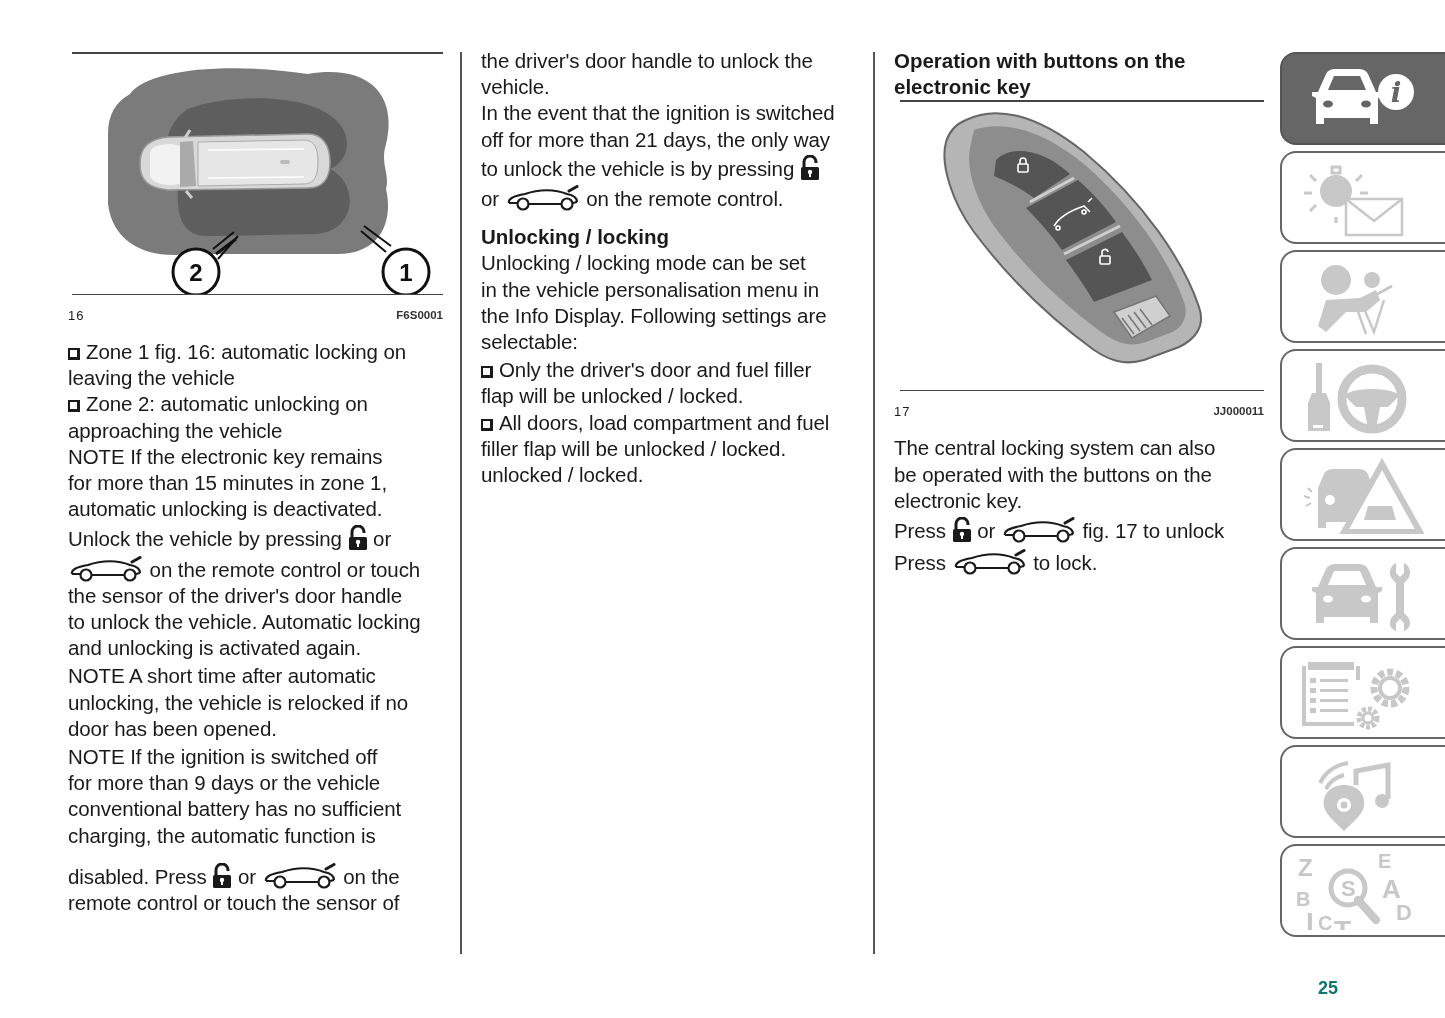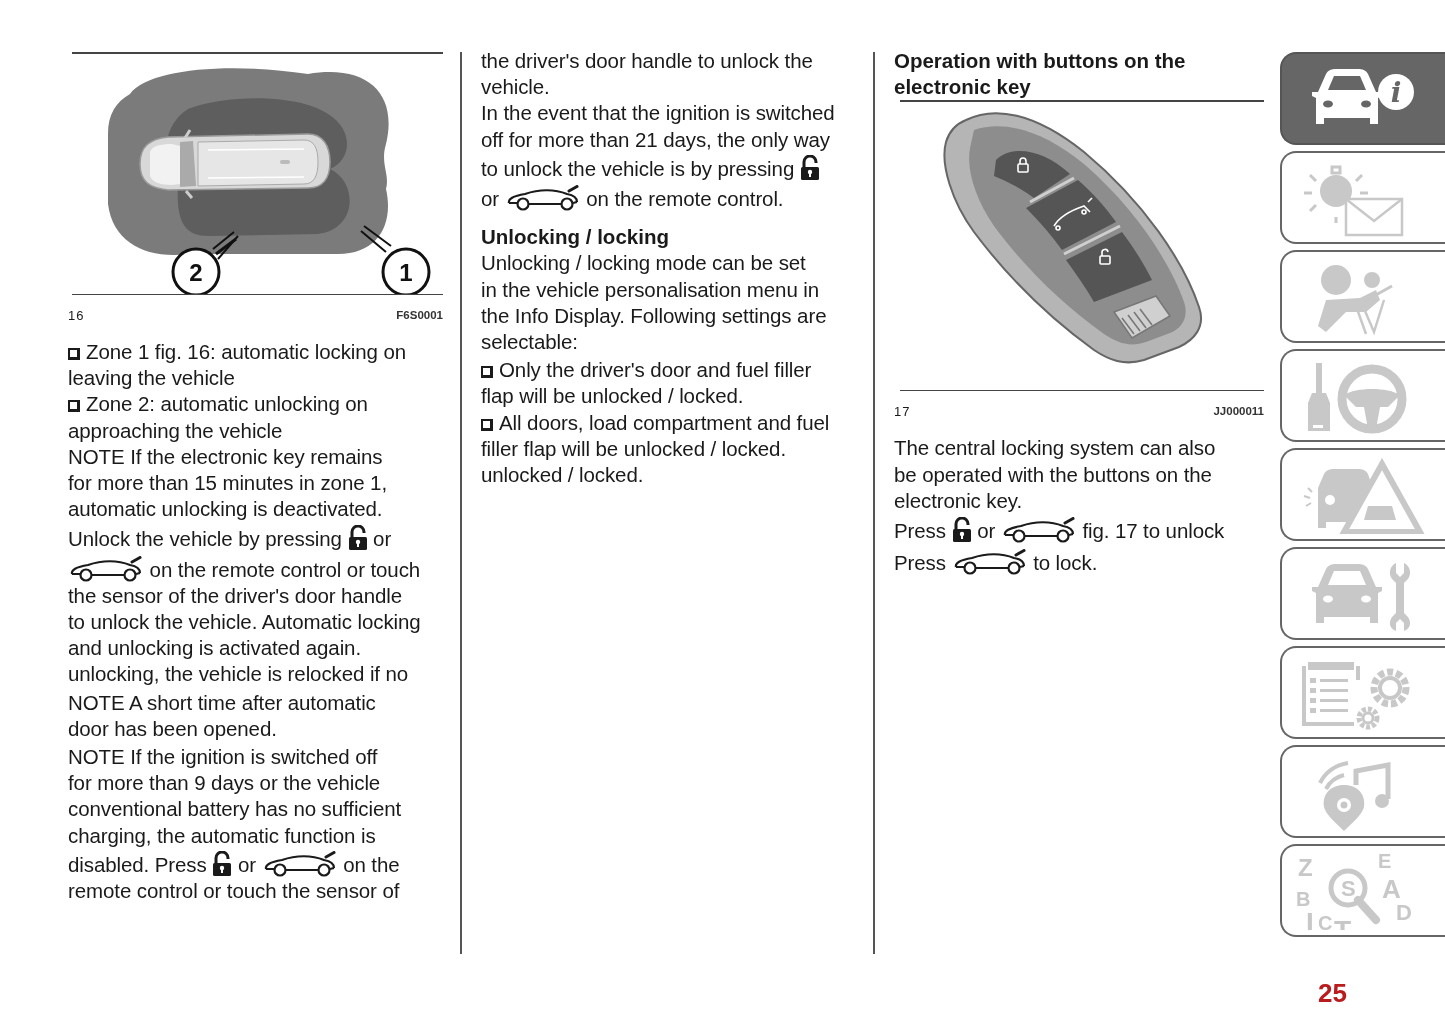--- a/index.html
+++ b/index.html
@@ -28,21 +28,21 @@
   .fig-caption { display: flex; justify-content: space-between; align-items: center; font-size: 12px; margin-top: 10px; height: 20px; }
   .fig-num { font-size: 13px; letter-spacing: 1px; }
   .fig-code { font-size: 11.5px; font-weight: bold; color: #333; }
 
   
   .tabs { position: absolute; left: 1280px; top: 52px; width: 170px; }
   .tab { position: relative; height: 93px; margin-bottom: 6px; border: 2px solid #666; border-right: none; border-radius: 16px 0 0 16px; background: #fff; overflow: hidden; }
   .tab.active { background: #666; border-color: #555; }
   .tab svg { position: absolute; left: 14px; top: 8px; }
 
-  .page-num { position: absolute; left: 1318px; top: 978px; font-size: 26px; font-weight: bold; color: #b91c1c; }
+  .page-num { position: absolute; left: 1318px; top: 978px; font-size: 18px; font-weight: bold; color: #0f766e; }
 </style>
 </head>
 <body>
 
 <svg width="0" height="0" style="position:absolute">
   <defs>
     <symbol id="lock-open" viewBox="0 0 20 26">
       <path d="M4 12 V7 a6 6 0 0 1 12 0 v1" fill="none" stroke="#1a1a1a" stroke-width="3"></path>
       <rect x="1" y="12" width="18" height="13" rx="1.5" fill="#1a1a1a"></rect>
       <circle cx="10" cy="17" r="2.2" fill="#fff"></circle>
@@ -122,29 +122,29 @@
     <span class="line" style="margin-top:3px;">
       <svg class="inline-icon" width="76" height="26">
           <use href="#car-outline"></use>
         </svg>
       <span>on the remote control or touch</span>
     </span>
     <span class="line">the sensor of the driver's door handle</span>
     <span class="line">to unlock the vehicle. Automatic locking</span>
     <span class="line">and unlocking is activated again.</span>
 
+    <span class="line" style="margin-top:2px;">NOTE A short time after automatic</span>
     <span class="line">unlocking, the vehicle is relocked if no</span>
-    <span class="line" style="margin-top:2px;">NOTE A short time after automatic</span>
     <span class="line">door has been opened.</span>
 
     <span class="line" style="margin-top:2px;">NOTE If the ignition is switched off</span>
     <span class="line">for more than 9 days or the vehicle</span>
     <span class="line">conventional battery has no sufficient</span>
     <span class="line">charging, the automatic function is</span>
-    <span class="line" style="margin-top:2px;">
+    <span class="line" style="margin-top:14px;">
       <span>disabled. Press</span>
       <svg class="inline-icon" width="20" height="26">
           <use href="#lock-open"></use>
         </svg>
       <span>or</span>
       <svg class="inline-icon" width="76" height="26">
           <use href="#car-outline"></use>
         </svg>
       <span>on the</span>
     </span>

